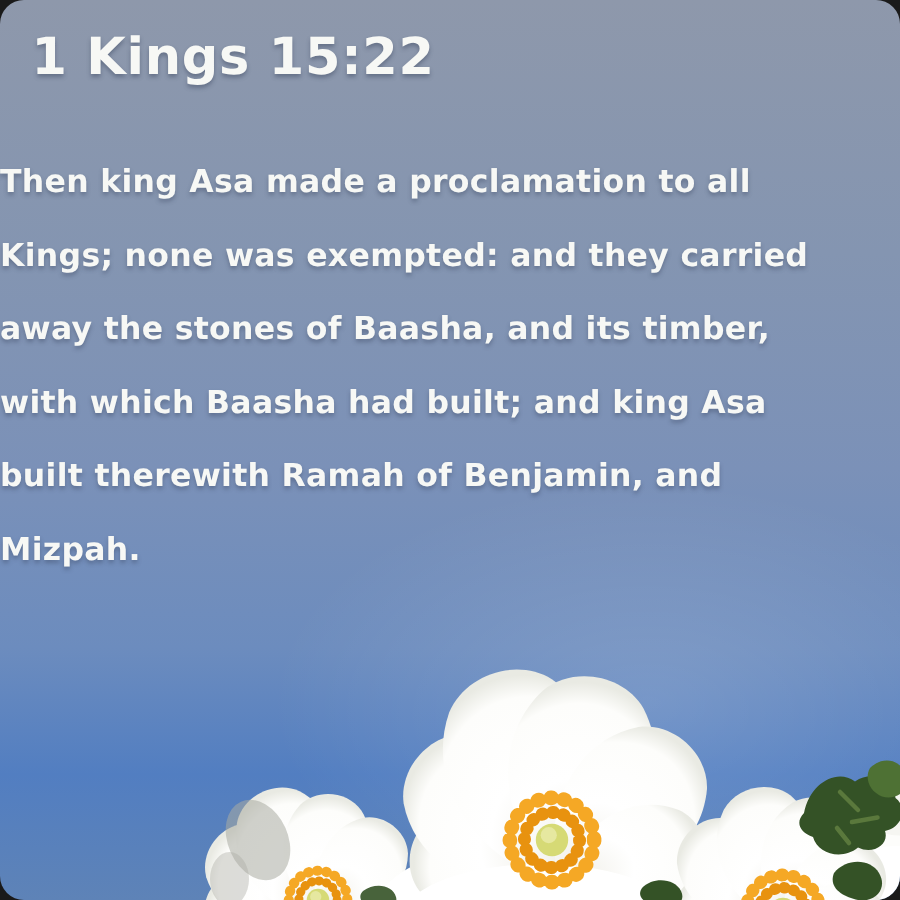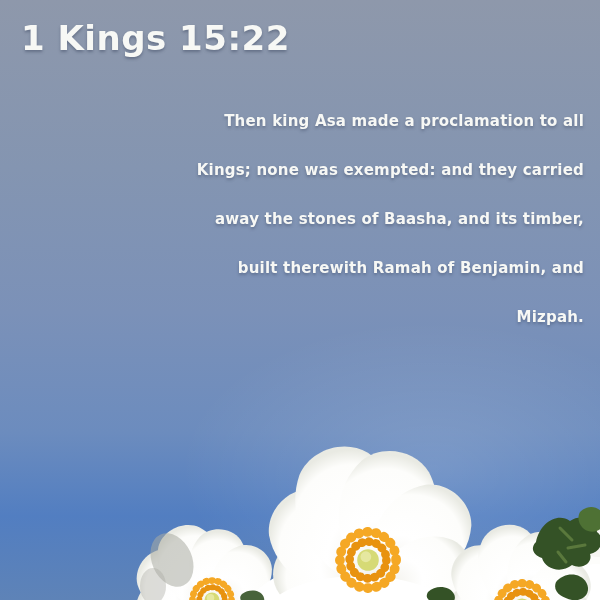--- a/index.html
+++ b/index.html
@@ -7,20 +7,21 @@
     --sky-lower:#6c8cbe; --sky-deep:#527ec1; --sky-bottom:#5e83b7;
     --text:#f7f8f5; --flower-white:#ffffff; --petal-shade:#aaaba3;
     --stamen-orange:#f5a825; --stamen-deep:#e8920f; --stamen-core:#d6da75;
     --leaf-green:#4e7134; --leaf-dark:#345226;
   }
   *{margin:0;padding:0;box-sizing:border-box;}
   html,body{background:#1a1a1a;}
   .scene{
     position:relative;width:600px;height:600px;overflow:hidden;
     font-family:"DejaVu Sans","Liberation Sans",sans-serif;
+    border-radius:16px;
   }
   .sky{
     position:absolute;inset:0;
     background:linear-gradient(180deg,
       var(--sky-top) 0%,
       var(--sky-upper) 28%,
       var(--sky-mid) 52%,
       var(--sky-lower) 72%,
       var(--sky-deep) 86%,
       var(--sky-bottom) 100%);
@@ -30,24 +31,24 @@
     background:radial-gradient(60% 35% at 72% 78%, rgba(255,255,255,.14), rgba(255,255,255,0) 70%);
   }
   .flowers{position:absolute;inset:0;width:100%;height:100%;}
   .title{
     position:absolute;left:21px;top:18px;
     font-size:34px;font-weight:700;letter-spacing:.5px;
     color:var(--text);
     text-shadow:0 2px 3px rgba(56,66,92,.45);
   }
   .verse{
-    position:absolute;top:97px;left:0;right:16px;
-    text-align:right;
+    position:absolute;top:97px;left:0;right:0;
+    text-align:left;
     color:var(--text);
-    font-size:15px;font-weight:700;line-height:49px;letter-spacing:.2px;
+    font-size:21px;font-weight:700;line-height:49px;letter-spacing:.2px;
     text-shadow:0 2px 3px rgba(56,66,92,.42);
   }
   .verse .vline{white-space:nowrap;}
 </style>
 </head>
 <body>
 
 <div class="scene">
   <div class="sky"></div>
 
@@ -122,16 +123,17 @@
       <path d="M242 594 C250 588 262 590 264 598 C266 605 256 609 248 606 C241 603 238 598 242 594 Z" style="fill:var(--leaf-dark,#345226)" opacity="0.9"></path>
     </g>
   </svg>
 
   <h1 class="title">1 Kings 15:22</h1>
 
   <div class="verse">
     <div class="vline">Then king Asa made a proclamation to all</div>
     <div class="vline">Kings; none was exempted: and they carried</div>
     <div class="vline">away the stones of Baasha, and its timber,</div>
+    <div class="vline">with which Baasha had built; and king Asa</div>
     <div class="vline">built therewith Ramah of Benjamin, and</div>
     <div class="vline">Mizpah.</div>
   </div>
 </div>
 
 </body></html>

